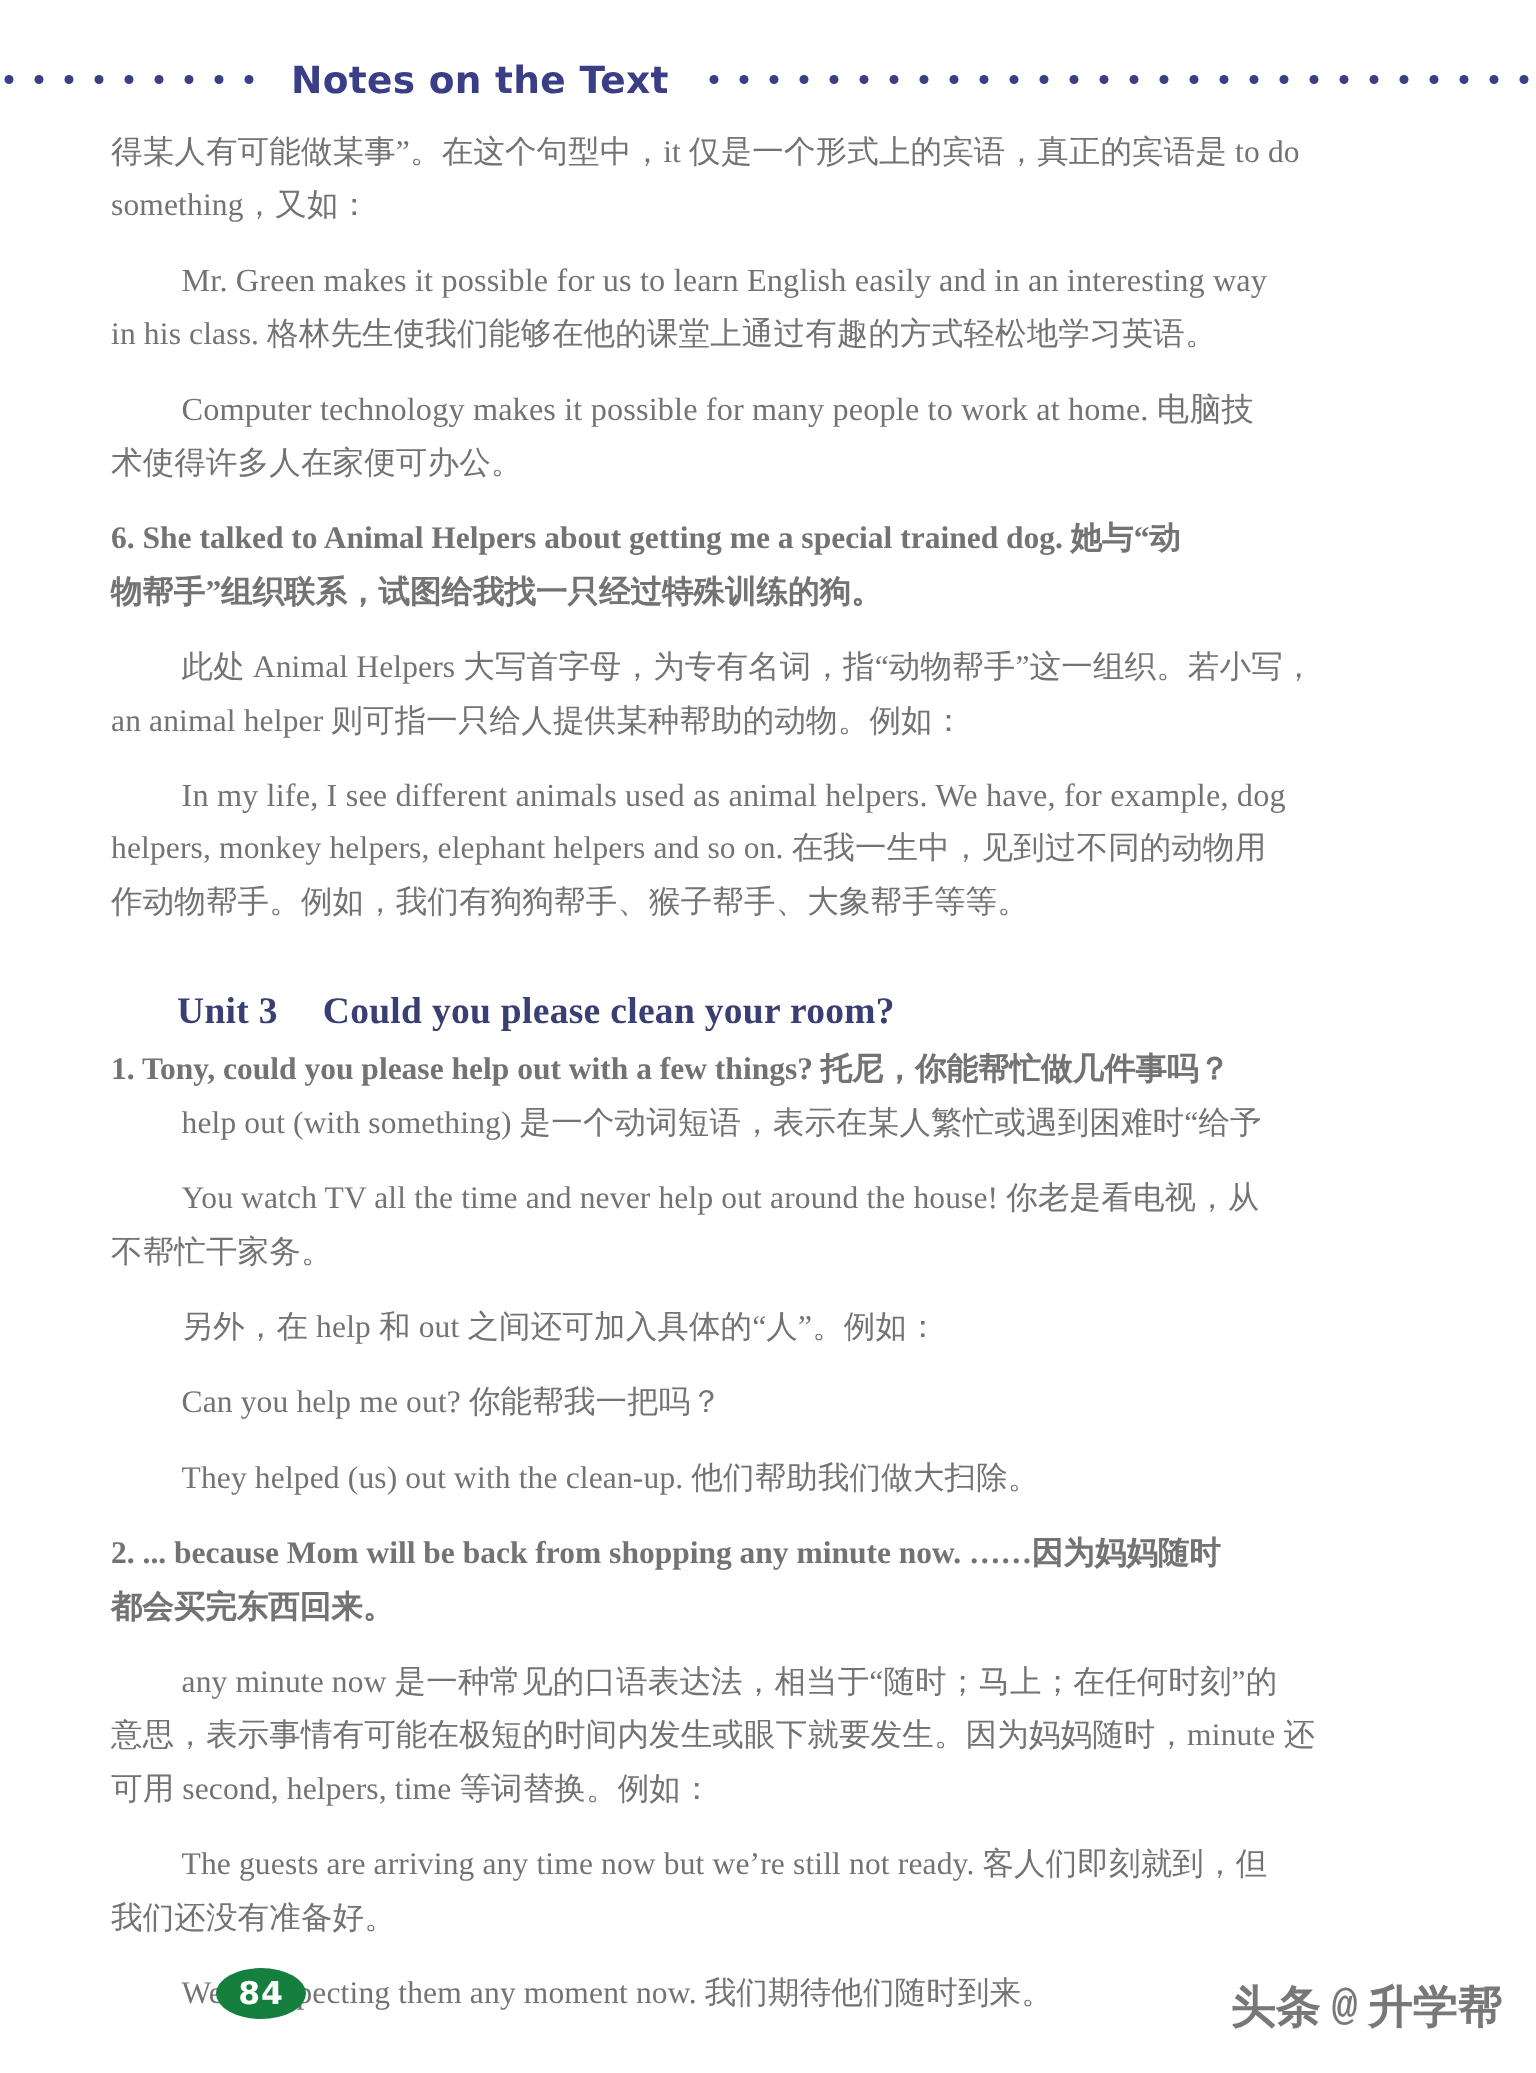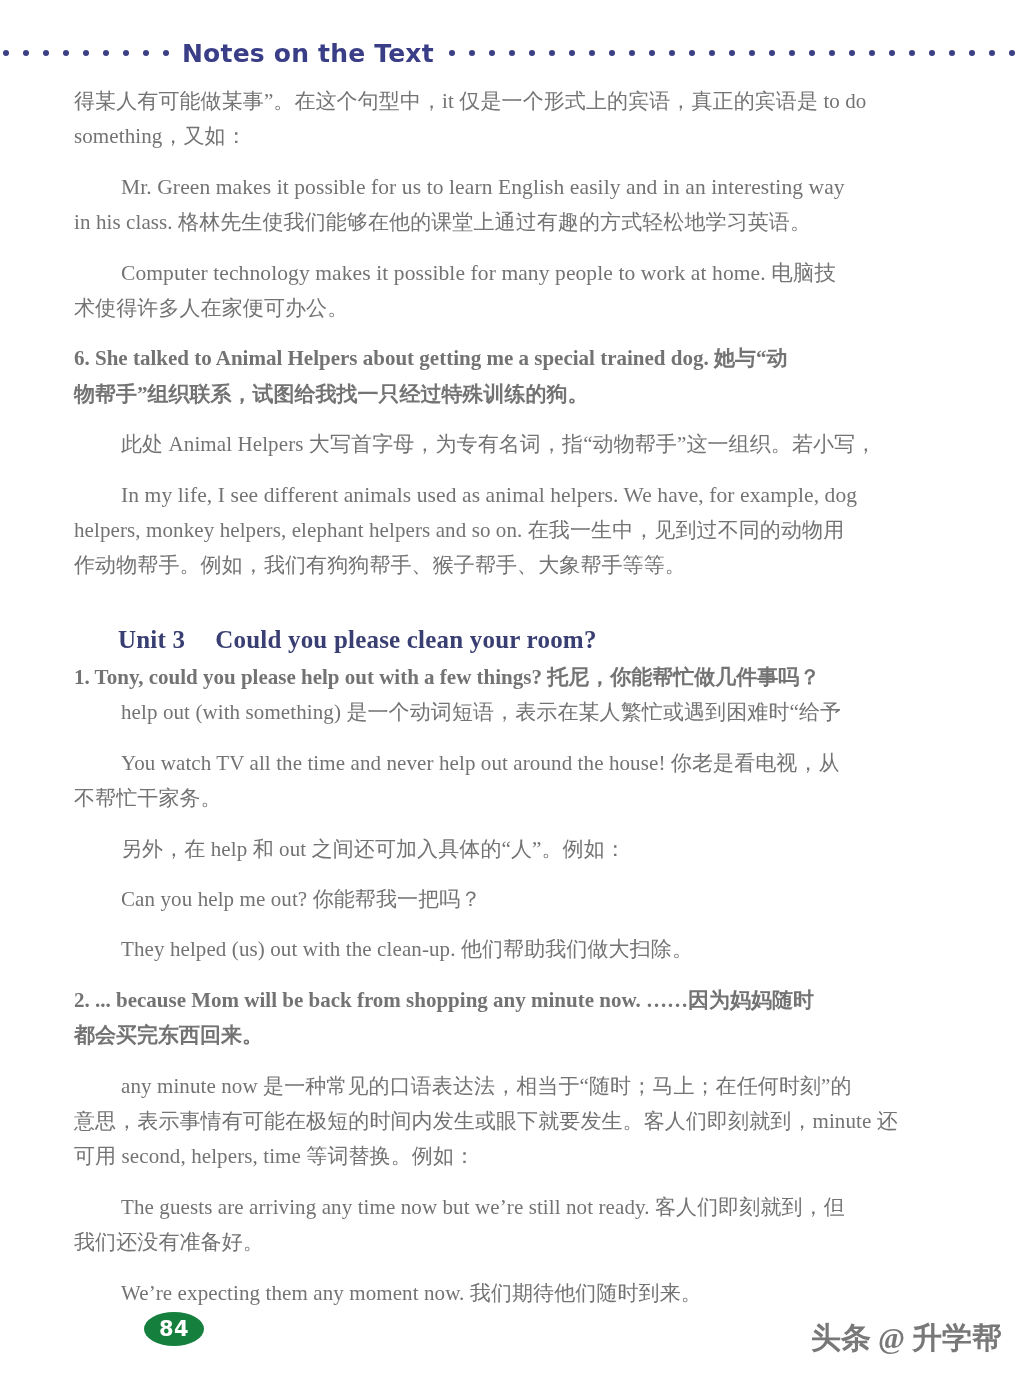--- a/index.html
+++ b/index.html
@@ -25,21 +25,21 @@
 
   
   .header {
     position: absolute;
     top: 36px;
     left: 0;
     width: 1024px;
     height: 34px;
     display: flex;
     align-items: center;
-    gap: 0;
+    gap: 12px;
   }
   .dots {
     flex: 0 0 auto;
     height: 34px;
     display: flex;
     align-items: center;
     overflow: hidden;
   }
   .dots-left { width: 176px; justify-content: flex-end; padding-right: 6px; }
   .dots-right { flex: 1 1 auto; justify-content: flex-start; padding-left: 8px; }
@@ -119,21 +119,21 @@
   }
 
   
   .watermark {
     position: absolute;
     right: 22px;
     top: 1318px;
     display: flex;
     align-items: center;
     gap: 7px;
-    font-family: Liberation Serif, serif;
+    font-family: Liberation Mono, monospace;
     font-size: 30px;
     font-weight: bold;
     color: #6d6d6d;
     opacity: 0.92;
     white-space: nowrap;
   }
   .watermark .wm-at { font-size: 29px; }
 </style>
 </head>
 <body>
@@ -211,20 +211,21 @@
 
     <div>
       <div class="line cn bold">6.  She talked to Animal Helpers about getting me a special trained dog. 她与“动</div>
       <div class="line cn bold">物帮手”组织联系，试图给我找一只经过特殊训练的狗。</div>
     </div>
 
     <div class="gap-block"></div>
 
     <div>
       <div class="line cn indent">此处 Animal Helpers 大写首字母，为专有名词，指“动物帮手”这一组织。若小写，</div>
+      <div class="line cn">an animal helper 则可指一只给人提供某种帮助的动物。例如：</div>
     </div>
 
     <div class="gap-block"></div>
 
     <div>
       <div class="line indent">In my life, I see different animals used as animal helpers. We have, for example, dog</div>
       <div class="line cn">helpers, monkey helpers, elephant helpers and so on. 在我一生中，见到过不同的动物用</div>
       <div class="line cn">作动物帮手。例如，我们有狗狗帮手、猴子帮手、大象帮手等等。</div>
     </div>
 
@@ -263,21 +264,21 @@
 
     <div>
       <div class="line cn bold">2.  ... because Mom will be back from shopping any minute now. ……因为妈妈随时</div>
       <div class="line cn bold">都会买完东西回来。</div>
     </div>
 
     <div class="gap-block"></div>
 
     <div>
       <div class="line cn indent">any minute now 是一种常见的口语表达法，相当于“随时；马上；在任何时刻”的</div>
-      <div class="line cn">意思，表示事情有可能在极短的时间内发生或眼下就要发生。客人们即刻就到，minute 还</div>
+      <div class="line cn">意思，表示事情有可能在极短的时间内发生或眼下就要发生。因为妈妈随时，minute 还</div>
       <div class="line cn">可用 second, helpers, time 等词替换。例如：</div>
     </div>
 
     <div class="gap-block"></div>
 
     <div>
       <div class="line cn indent">The guests are arriving any time now but we’re still not ready. 客人们即刻就到，但</div>
       <div class="line cn">我们还没有准备好。</div>
     </div>
 

